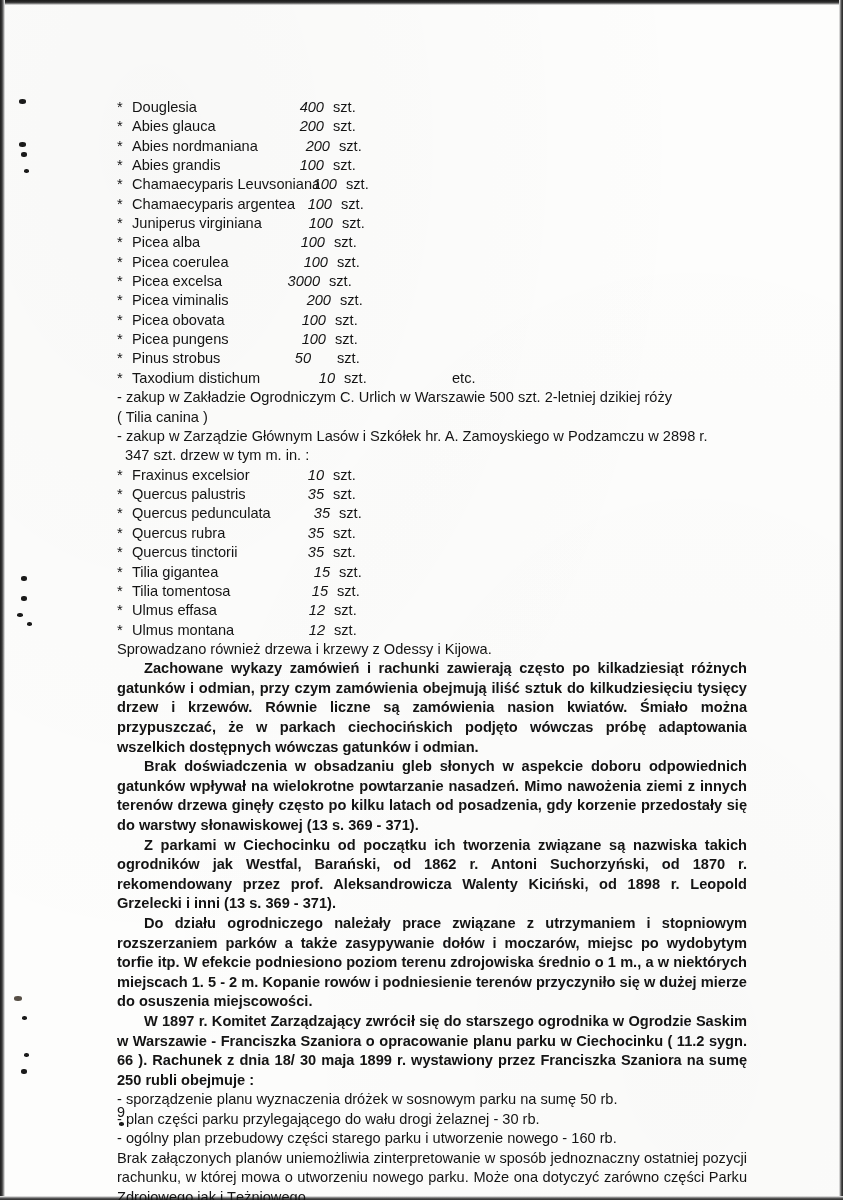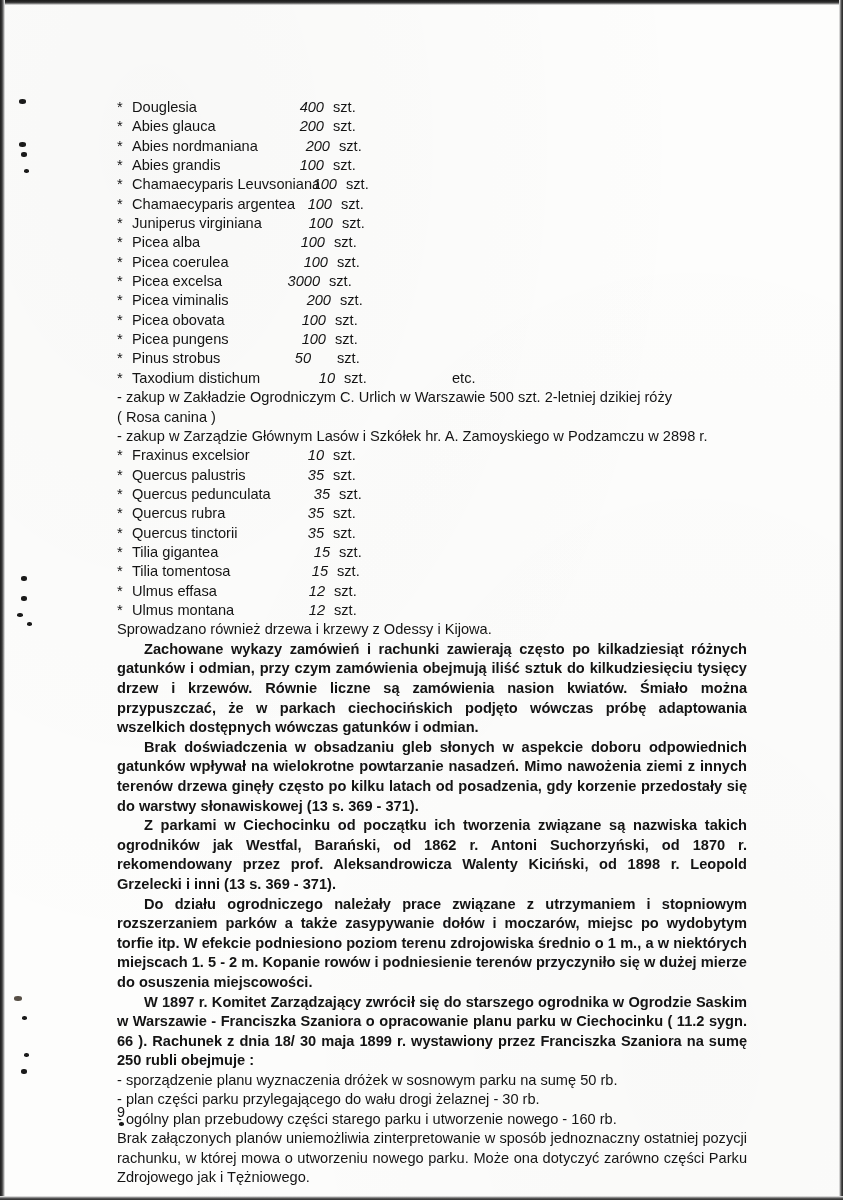--- a/index.html
+++ b/index.html
@@ -281,22 +281,23 @@
             <span class="sp-name">Taxodium distichum</span>
             <span class="sp-qty" style="left: 156px;">10</span>
             <span class="sp-unit" style="left: 227px;">szt.</span>
             <span class="sp-etc">etc.</span>
           </div>
         </li>
       </ul>
 
     <div id="purchase-notes">
         <p class="para noindent tight" style="white-space: pre;">- zakup w Zakładzie Ogrodniczym C. Urlich w Warszawie 500 szt. 2-letniej dzikiej róży</p>
-        <p class="para noindent tight" style="white-space: pre;">( Rosa canina )</p>
+        <p class="para noindent tight" style="white-space: pre;">( Tilia canina )</p>
         <p class="para noindent tight" style="white-space: pre;">- zakup w Zarządzie Głównym Lasów i Szkółek hr. A. Zamoyskiego w Podzamczu w 2898 r.</p>
+        <p class="para noindent tight" style="white-space: pre;">  347 szt. drzew w tym m. in. :</p>
       </div>
 
     <ul class="species-list" id="species-list-2">
         <li class="species-row">
           <div class="sp-row-inner">
             <span class="sp-star">*</span>
             <span class="sp-name">Fraxinus excelsior</span>
             <span class="sp-qty" style="left: 145px;">10</span>
             <span class="sp-unit" style="left: 216px;">szt.</span>
           </div>

